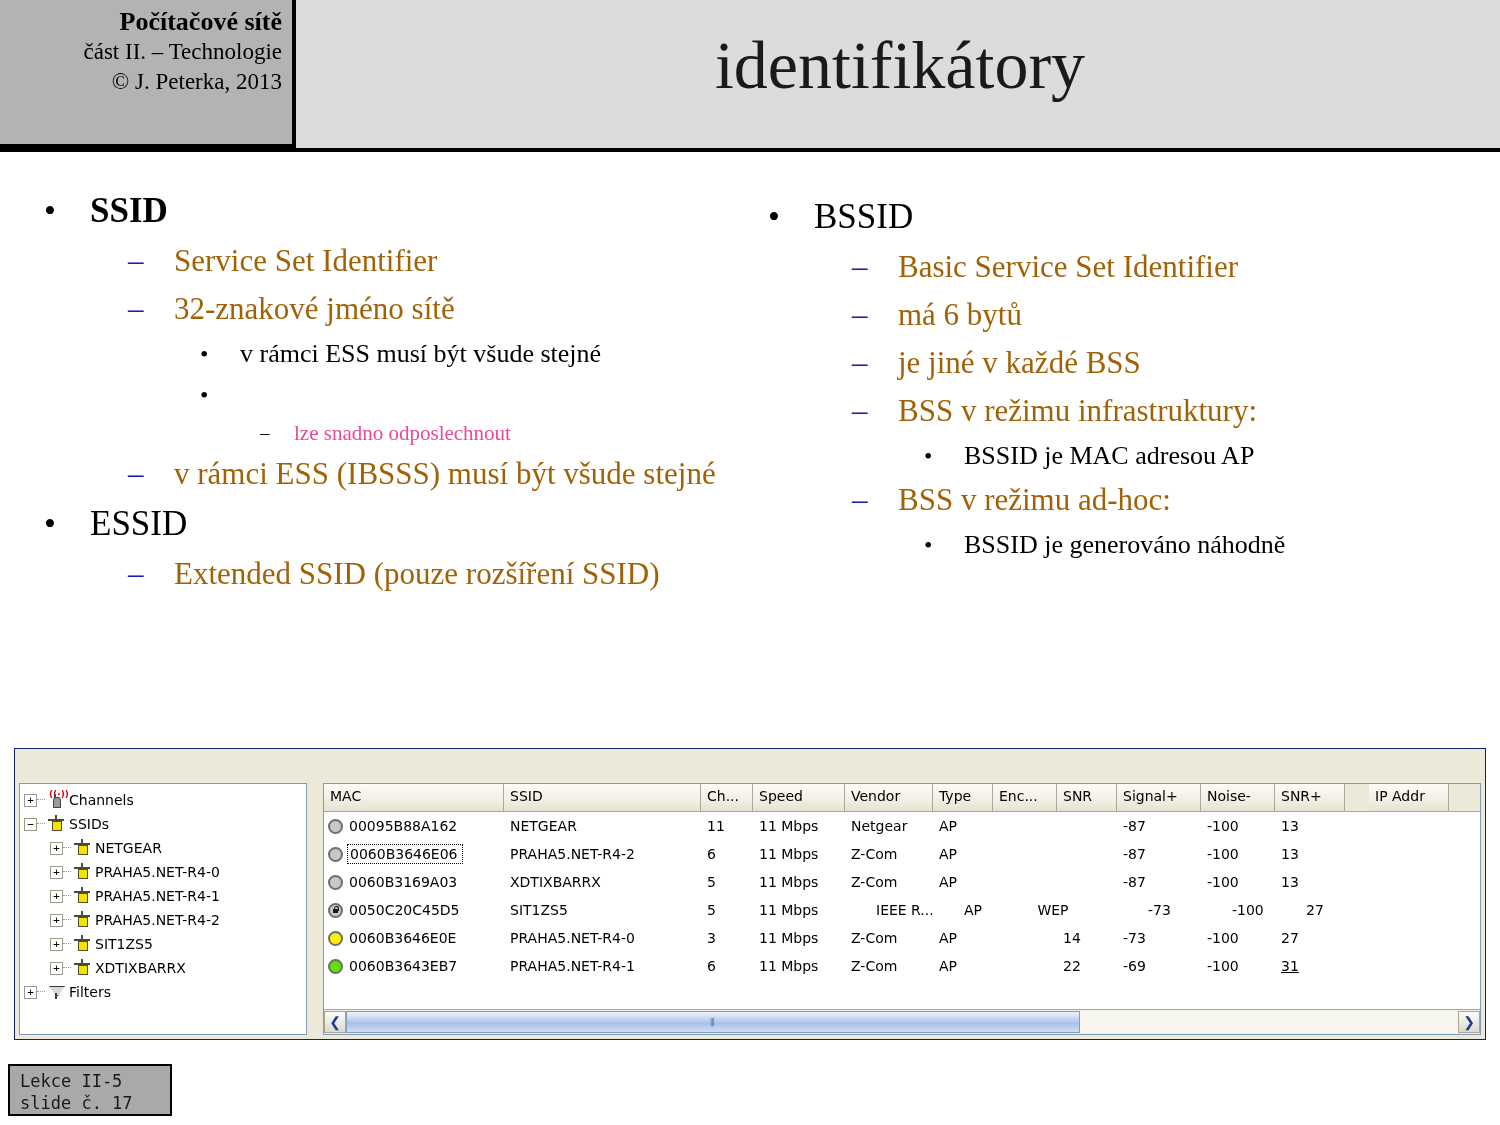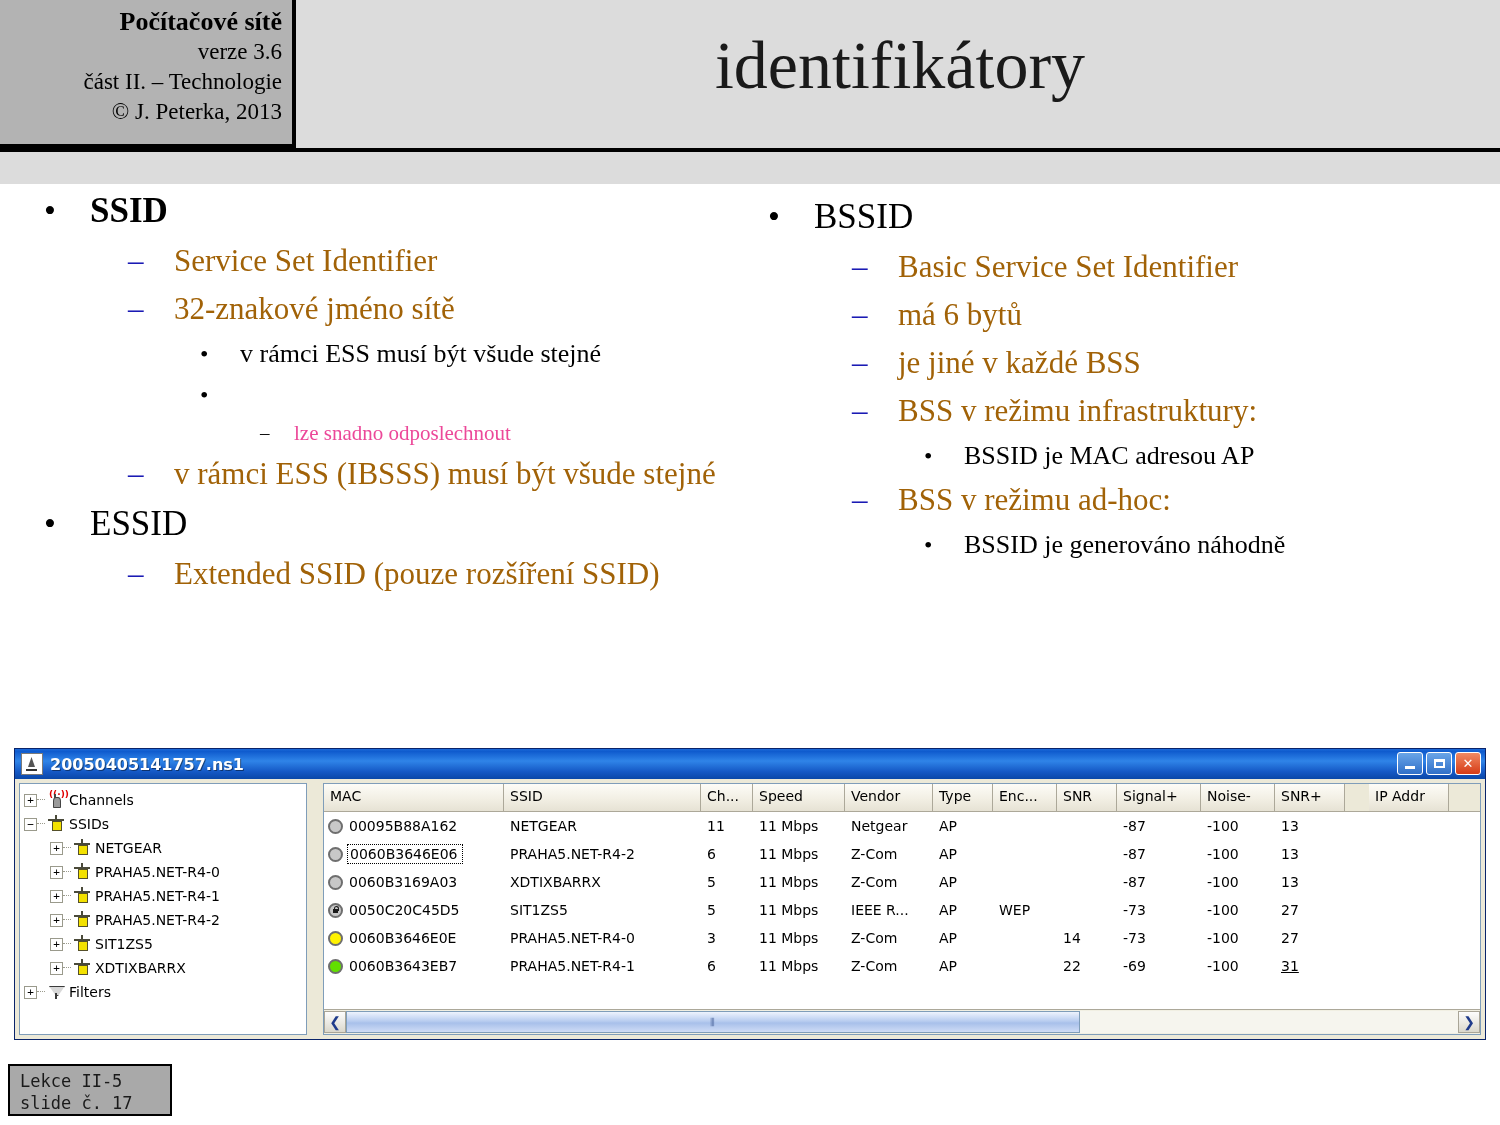--- a/index.html
+++ b/index.html
@@ -5,21 +5,21 @@
   html,body{margin:0;padding:0;}
   body{
     width:1500px;height:1125px;
     background:#ffffff;
     font-family:"Liberation Serif",serif;
     overflow:hidden;position:relative;
   }
 
   
   .header{
-    position:absolute;left:0;top:0;width:1500px;height:184px;
+    position:absolute;left:0;top:0;width:1500px;height:151px;
     background:#dcdcdc;
   }
   .header-rule{
     position:absolute;left:0;top:148px;width:1500px;height:4px;background:#000;
   }
   .titlebox{
     position:absolute;left:0;top:0;width:296px;height:148px;
     background:#b3b3b3;
     border-right:4px solid #000;
     border-bottom:4px solid #000;
@@ -239,21 +239,20 @@
     font-family:"DejaVu Sans Mono",monospace;font-size:17px;color:#1a1a1a;
     padding:4px 0 0 10px;line-height:22px;
   }
 </style>
 </head>
 <body>
 
 <div class="header">
   <div class="titlebox">
     <div class="l1">Počítačové sítě</div>
-    <div class="l2">verze 3.6</div>
     <div class="l3">část  II. –  Technologie</div>
     <div class="l4">© J. Peterka, 2013</div>
   </div>
   <div class="slide-title">identifikátory</div>
 </div>
 <div class="header-rule"></div>
 
 <div class="col col-left" id="left-col">
     <div class="b lv1">
       <span class="mk">•</span>
@@ -321,33 +320,20 @@
       <span class="tx">BSS v režimu ad-hoc:</span>
     </div>
     <div class="b lv3">
       <span class="mk">•</span>
       <span class="tx">BSSID je generováno náhodně</span>
     </div>
   </div>
 
 <div class="app">
 
-  <div class="app-titlebar">
-    <span class="app-icon"></span>
-    <span class="app-title">20050405141757.ns1</span>
-    <span class="wbtns">
-      <span class="wbtn min">
-          <i class="glyph-min"></i>
-        </span>
-      <span class="wbtn max">
-          <i class="glyph-max"></i>
-        </span>
-      <span class="wbtn cls">✕</span>
-    </span>
-  </div>
 
   <div class="app-body">
 
     <div class="tree-pane">
       <div class="tree" id="tree-host">
           <div class="trow tindent1">
             <span class="tbox">+</span>
             <span class="tdots"></span>
             <span class="ico ico-ant">
               <span class="ant-waves">((·))</span>
@@ -489,23 +475,23 @@
             <div class="cell" style="width: 80px;"></div>
           </div>
           <div class="lv-row">
             <div class="cell mac" style="width: 180px;">
               <span class="dot gray lock"></span>
               <span class="macbox">0050C20C45D5</span>
             </div>
             <div class="cell" style="width: 197px;">SIT1ZS5</div>
             <div class="cell" style="width: 52px;">5</div>
             <div class="cell" style="width: 92px;">11 Mbps</div>
-            <div class="cell" style="width: 88px;">IEEE R...</div>
+            <div class="cell" style="width: 88px; margin-left: 25px;">IEEE R...</div>
             <div class="cell" style="width: 60px;">AP</div>
-            <div class="cell" style="width: 64px;">WEP</div>
+            <div class="cell" style="width: 64px; text-align: center;">WEP</div>
             <div class="cell" style="width: 60px;"></div>
             <div class="cell" style="width: 84px;">-73</div>
             <div class="cell" style="width: 74px;">-100</div>
             <div class="cell" style="width: 70px;">27</div>
             <div class="cell" style="width: 80px;"></div>
           </div>
           <div class="lv-row">
             <div class="cell mac" style="width: 180px;">
               <span class="dot yellow"></span>
               <span class="macbox">0060B3646E0E</span>

